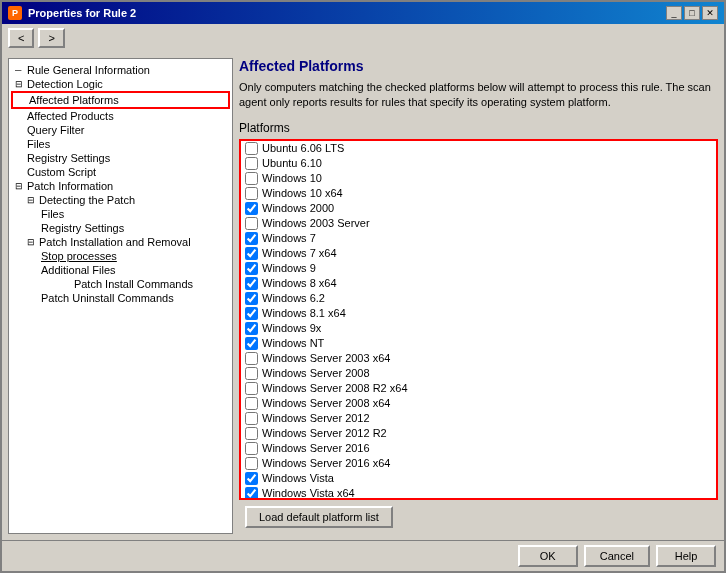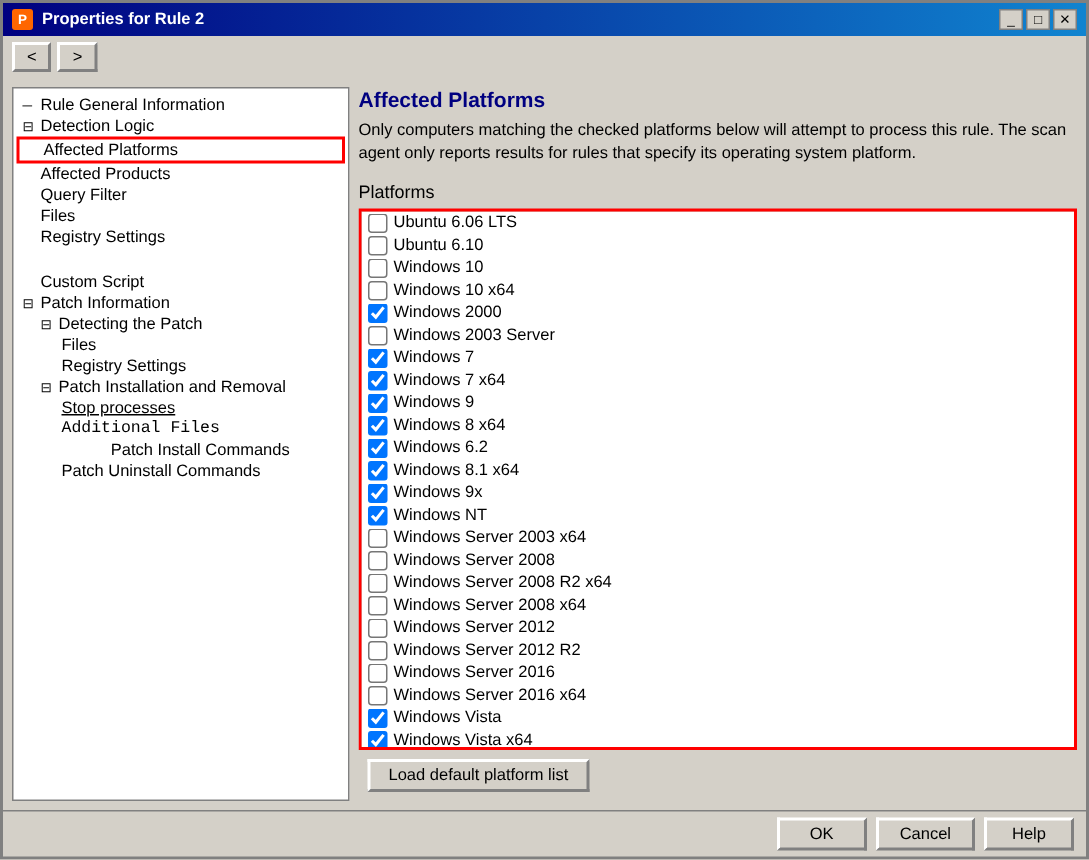--- a/index.html
+++ b/index.html
@@ -245,21 +245,21 @@
         </div>
 
         <div class="tree-item" style="padding-left:16px;">
           <span>Files</span>
         </div>
 
         <div class="tree-item" style="padding-left:16px;">
           <span>Registry Settings</span>
         </div>
 
-        <div class="tree-item" style="padding-left:16px;margin-top:16px;">
+        <div class="tree-item" style="padding-left:16px;">
           <span>Custom Script</span>
         </div>
 
         <div class="tree-item" style="padding-left:4px;">
           <span class="expand-icon">⊟</span>
           <span>Patch Information</span>
         </div>
 
         <div class="tree-item" style="padding-left:16px;">
           <span class="expand-icon">⊟</span>
@@ -276,21 +276,21 @@
 
         <div class="tree-item" style="padding-left:16px;">
           <span class="expand-icon">⊟</span>
           <span>Patch Installation and Removal</span>
         </div>
 
         <div class="tree-item" style="padding-left:30px;text-decoration:underline;">
           <span>Stop processes</span>
         </div>
 
-        <div class="tree-item" style="padding-left:30px;font-family:Liberation Mono, monospace;">
+        <div class="tree-item" style="padding-left:30px;">
           <span>Additional Files</span>
         </div>
 
         <div class="tree-item" style="padding-left:30px;justify-content:center;">
           <span>Patch Install Commands</span>
         </div>
 
         <div class="tree-item" style="padding-left:30px;">
           <span>Patch Uninstall Commands</span>
         </div>

